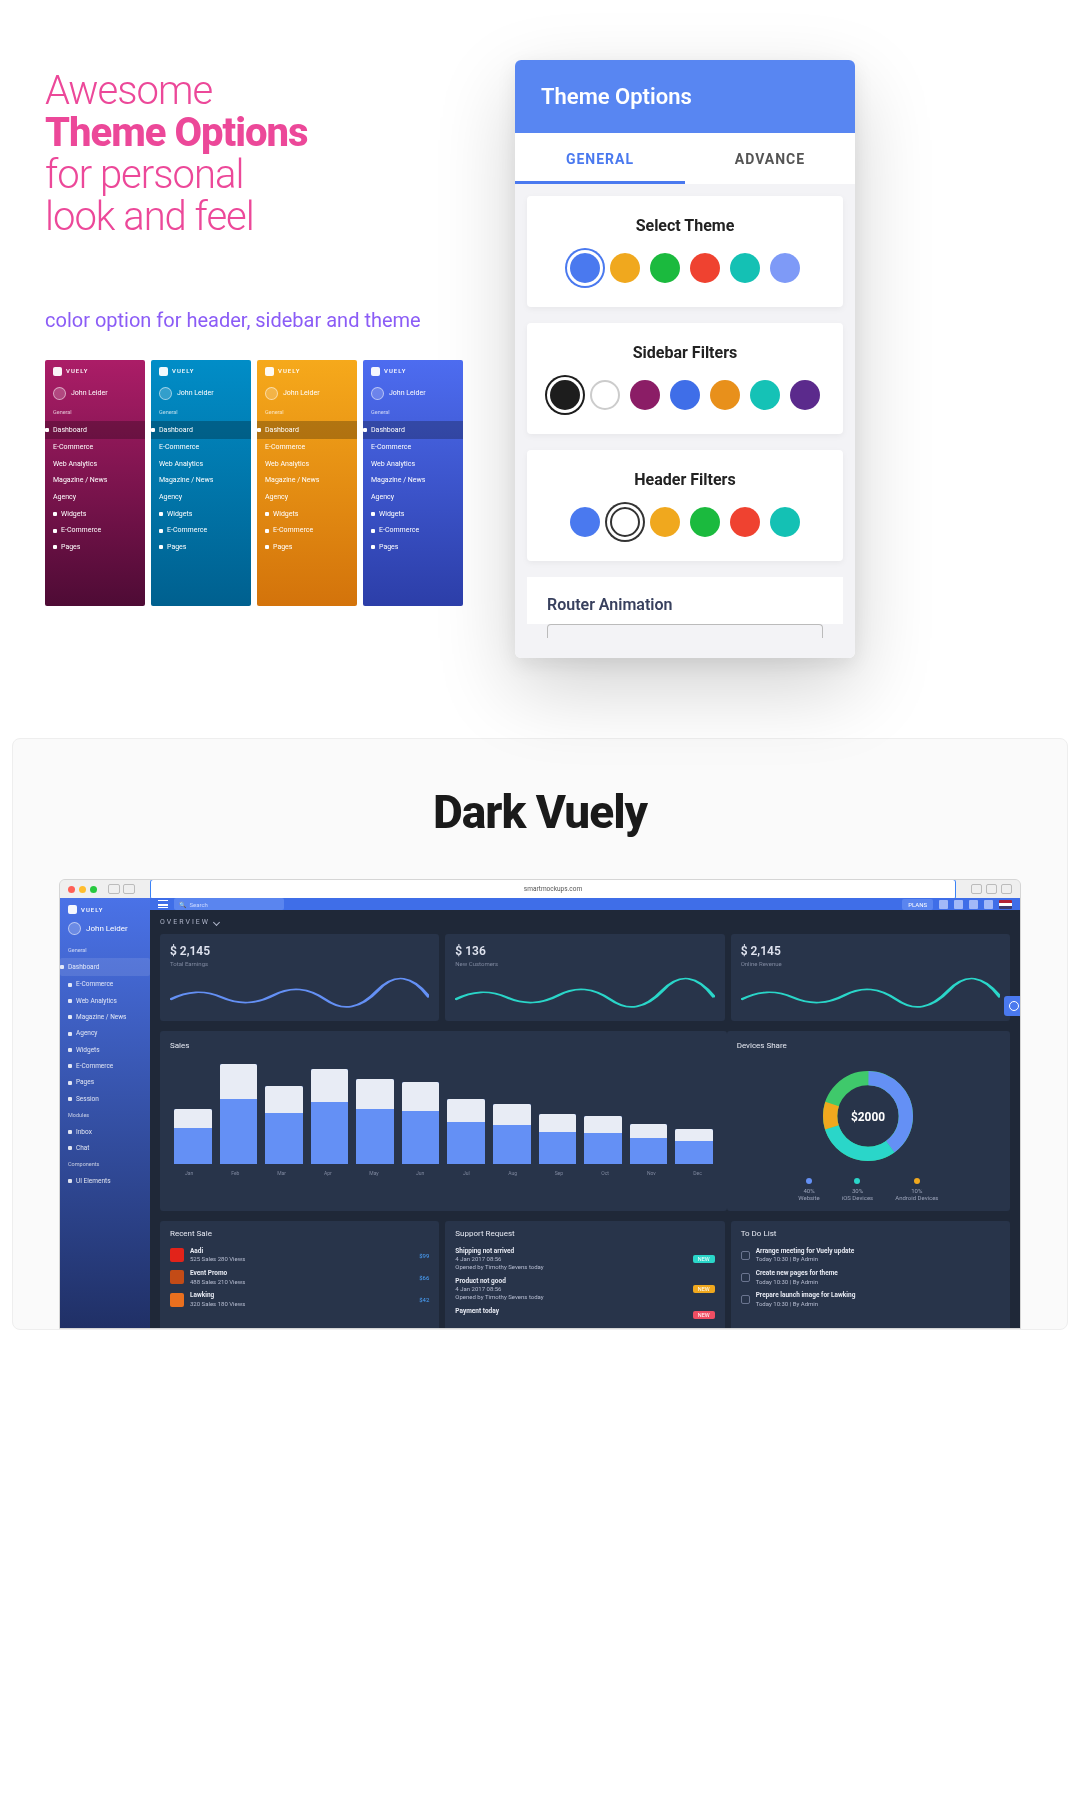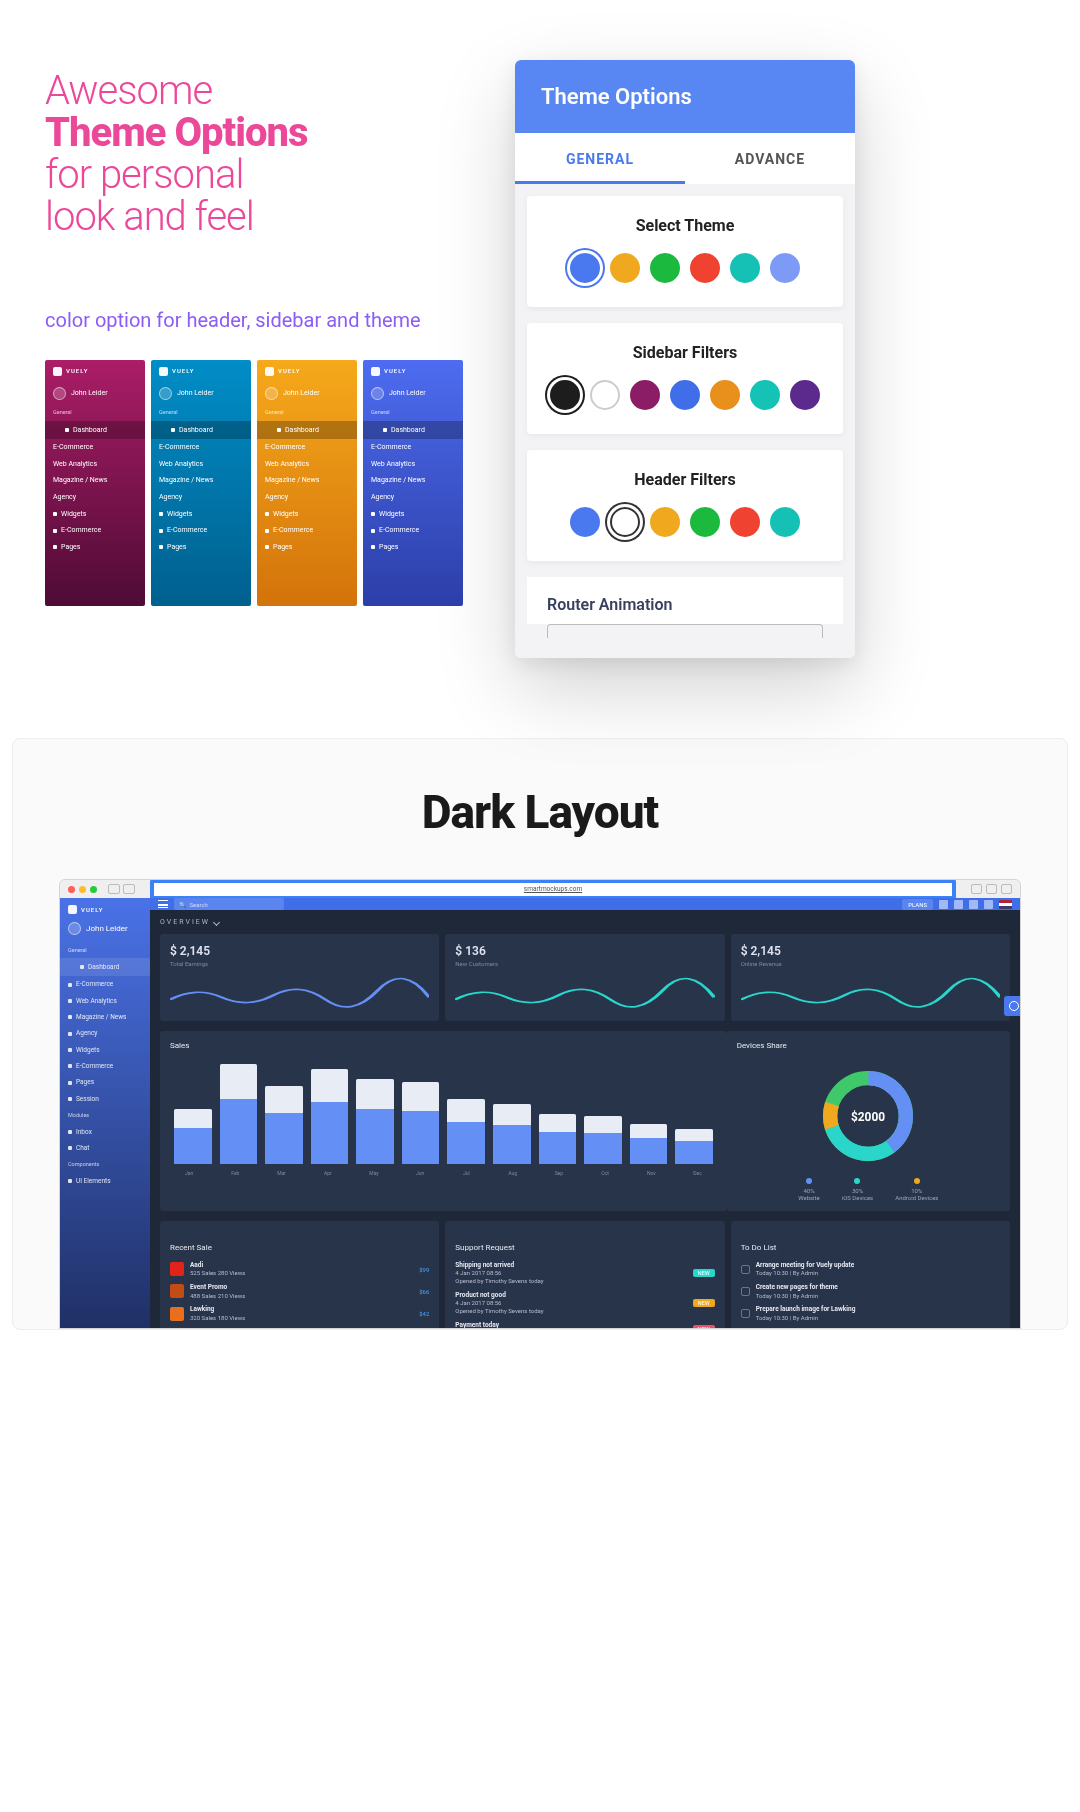--- a/index.html
+++ b/index.html
@@ -52,21 +52,21 @@
   .sb-magenta { background: linear-gradient(180deg,#ab1d67 0%,#4e0b35 100%); }
   .sb-teal    { background: linear-gradient(180deg,#018dc7 0%,#00608f 100%); }
   .sb-orange  { background: linear-gradient(180deg,#f6a91b 0%,#d3730b 100%); }
   .sb-blue    { background: linear-gradient(180deg,#4d6cf0 0%,#2c3ea8 100%); }
   .sb-brand { display:flex; align-items:center; gap:4px; font-weight:600; letter-spacing:1px; font-size:6px; opacity:.95; margin-bottom:10px;}
   .sb-brand .logo { width:9px; height:9px; background:#fff; border-radius:2px; display:inline-block;}
   .sb-user { display:flex; align-items:center; gap:5px; margin-bottom:8px;}
   .sb-avatar { width:13px; height:13px; border-radius:50%; background:#fff3; border:1px solid #fff8; }
   .sb-section { font-size:5.5px; opacity:.7; margin:3px 0;}
   .sb-item { display:flex; align-items:center; gap:4px; padding:2px 0; }
-  .sb-item.active { background:rgba(0,0,0,.25); margin:0 -8px; padding:3px 20px; }
+  .sb-item.active { background:rgba(0,0,0,.25); margin:0 -8px; padding:3px 0; }
   .sb-sq { width:4px; height:4px; background:#fff; display:inline-block; border-radius:1px;}
 
   
   .panel {
     flex: 0 0 340px;
     background:#fff;
     border-radius:6px;
     box-shadow: 0 30px 80px rgba(0,0,0,.18), 0 6px 20px rgba(0,0,0,.08);
     overflow:hidden;
   }
@@ -140,22 +140,22 @@
   .browser-bar {
     height:18px; background:#efefef; display:flex; align-items:center; padding:0 8px; gap:5px;
     font-size:8px; color:#666;
   }
   .traffic { display:flex; gap:4px; }
   .traffic span { width:7px; height:7px; border-radius:50%; display:inline-block;}
   .tr-r{background:#ff5f56;} .tr-y{background:#ffbd2e;} .tr-g{background:#27c93f;}
   .nav-arrows{display:flex;gap:3px;margin-left:6px;}
   .nav-arrows span{width:12px;height:10px;border:1px solid #bbb;border-radius:2px;}
   .url {
-    flex:1; margin:0 10px; height:21px; background:#fff; border:4px solid #3b82f6; border-radius:3px;
-    font-size:6.5px; color:#555; display:flex; align-items:center; justify-content:center;text-decoration:underline;
+    flex:1; margin:0 10px; height:21px; background:#fff; border:1px solid #3b82f6; border-radius:3px;
+    font-size:6.5px; color:#555; display:flex; align-items:center; justify-content:center;
   }
   .br-icons{display:flex;gap:4px;}
   .br-icons span{width:11px;height:10px;border:1px solid #bbb;border-radius:2px;}
 
   .app {
     display:flex;
     height:430px;
     font-size:8px;
   }
   .app-sidebar {
@@ -203,21 +203,21 @@
   .legend .t1{color:#7f889f;}
   .legend strong{color:#fff;font-size:7px;}
 
   .donut-wrap{display:flex;flex-direction:column;align-items:center;}
   .donut{width:100px;height:100px;margin-top:10px;}
   .donut-legend{display:flex;gap:22px;margin-top:12px;font-size:6px;color:#9aa2b8;}
   .donut-legend div{text-align:center;}
   .dl-dot{width:6px;height:6px;border-radius:50%;display:block;margin:0 auto 3px;}
 
   .row3{display:grid;grid-template-columns:1fr 1fr 1fr;gap:6px;padding:0 10px;}
-  .row3 .widget{min-height:72px;padding:22px 10px;}
+  .row3 .widget{min-height:72px;padding:8px 10px;}
   .list-title{font-size:8px;color:#e6e9f2;margin-bottom:6px;}
   .li{display:flex;align-items:center;gap:6px;font-size:6px;color:#b6bcd0;padding:3px 0;}
   .li .ico{width:14px;height:14px;border-radius:2px;flex:0 0 14px;}
   .li .txt{flex:1;line-height:1.3;}
   .li .txt b{display:block;color:#e6e9f2;font-size:6.5px;}
   .badge{font-size:5.5px;padding:1px 5px;border-radius:2px;color:#fff;}
   .chk{width:9px;height:9px;border:1px solid #6b7590;border-radius:2px;flex:0 0 9px;}
 
   .settings-fab{
     position:absolute; right:-4px; top:98px;
@@ -442,21 +442,21 @@
             <div class="sw" style="background: rgb(20, 193, 180);"></div>
           </div>
       </div>
       <div class="router-label">Router Animation</div>
       <div class="router-field"></div>
     </div>
   </div>
 </div>
 
 <div class="dark-section">
-  <h2 class="dark-title">Dark Layout</h2>
+  <h2 class="dark-title">Dark Vuely</h2>
 
   <div class="browser">
     <div class="browser-bar">
       <div class="traffic">
           <span class="tr-r"></span>
           <span class="tr-y"></span>
           <span class="tr-g"></span>
         </div>
       <div class="nav-arrows">
           <span></span>

